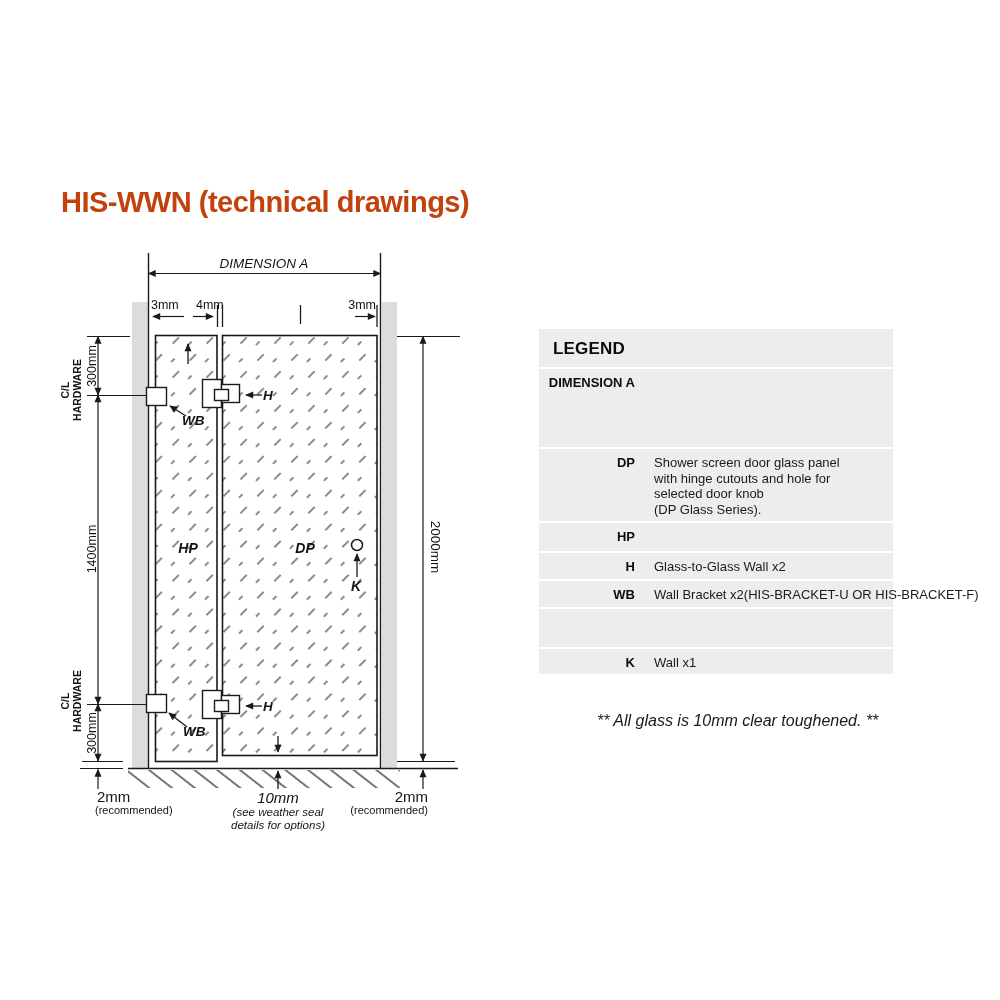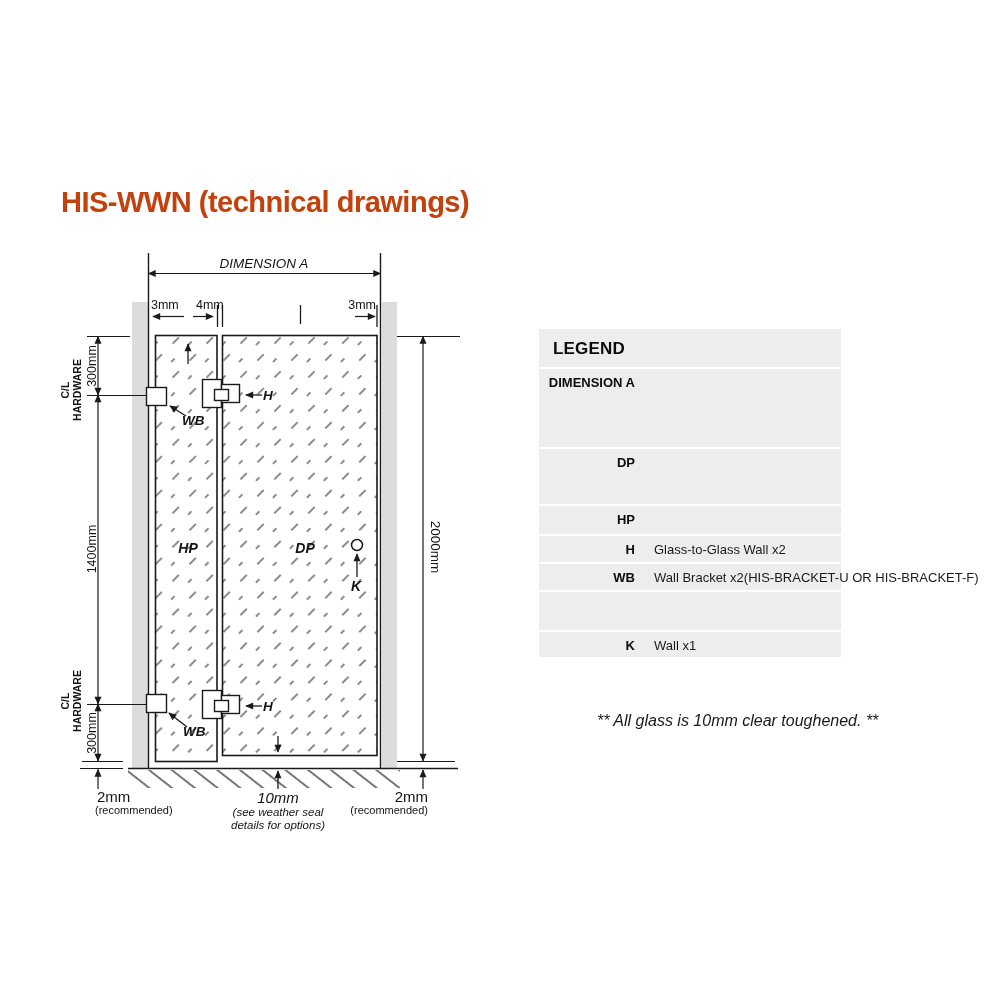--- a/index.html
+++ b/index.html
@@ -11,21 +11,21 @@
   .page-title{
     position:absolute;left:61px;top:186px;
     font-size:29px;font-weight:bold;letter-spacing:-0.5px;color:#c2410c;
     white-space:nowrap;
   }
   .drawing-svg{position:absolute;left:55px;top:248px;}
   .drawing-svg text{font-family:"Liberation Sans","DejaVu Sans",sans-serif;fill:#141414;}
   .drawing-svg line, .drawing-svg rect.stroked{stroke:#1a1a1a;}
 
   .legend{
-    position:absolute;left:539px;top:329px;width:302px;
+    position:absolute;left:539px;top:329px;width:354px;
     background:#ededed;
   }
   .legend-title{
     padding:10px 14px 8px;font-size:17px;font-weight:bold;letter-spacing:0.2px;color:#0c0c0c;
   }
   .legend-row{
     display:flex;align-items:flex-start;border-top:2px solid #ffffff;
     padding:6px 0 4px;box-sizing:border-box;
   }
   .legend-row:nth-of-type(1){min-height:77px;}
@@ -187,20 +187,24 @@
 </svg>
 
 <div class="legend">
   <div class="legend-title">LEGEND</div>
 
   <div class="legend-row">
     <div class="legend-key">DIMENSION A</div>
   </div>
   <div class="legend-row">
     <div class="legend-key">DP</div>
+    <div class="legend-desc">Shower screen door glass panel
+with hinge cutouts and hole for
+selected door knob
+(DP Glass Series).</div>
   </div>
   <div class="legend-row">
     <div class="legend-key">HP</div>
   </div>
   <div class="legend-row">
     <div class="legend-key">H</div>
     <div class="legend-desc">Glass-to-Glass Wall x2</div>
   </div>
   <div class="legend-row">
     <div class="legend-key">WB</div>

